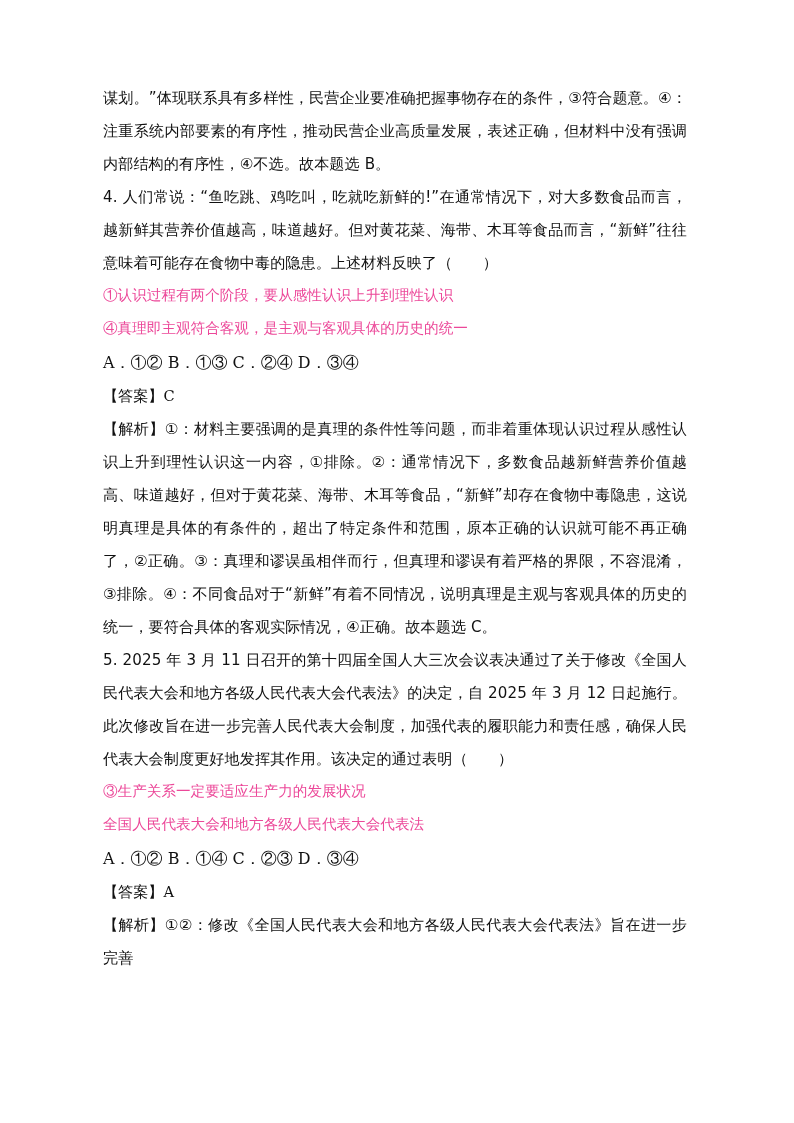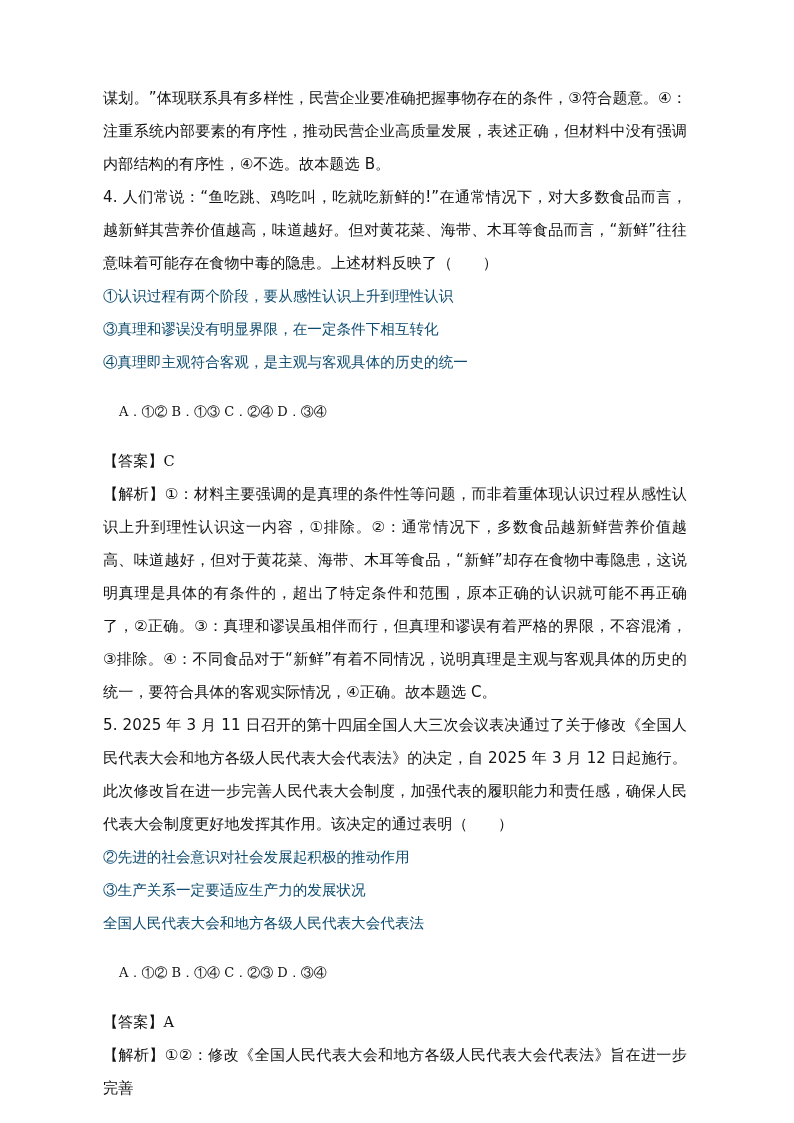--- a/index.html
+++ b/index.html
@@ -40,33 +40,33 @@
     text-align: justify;
     text-justify: inter-ideograph;
     margin: 0 0 0 0;
     letter-spacing: 0.1px;
     color: #111111;
     word-break: break-all;
   }
 
   
   .opt {
-    font-family: Liberation Serif, serif;
+    font-family: Liberation Mono, monospace;
     font-size: 14.6px;
     line-height: 33px;
     margin: 0;
-    color: #0c4a6e;
+    color: #ec4899;
     white-space: nowrap;
   }
 
   .choices {
     font-family: "DejaVu Serif", "Liberation Serif", serif;
-    font-size: 13px;
+    font-size: 16px;
     line-height: 33px;
-    margin: 16px;
+    margin: 0;
     color: #111111;
     white-space: nowrap;
   }
 
   .answer-line {
     font-family: "DejaVu Sans", "Liberation Sans", sans-serif;
     font-size: 15.1px;
     line-height: 33px;
     margin: 0;
     color: #111111;
@@ -90,32 +90,30 @@
 <body>
 
 <div class="page">
   <div class="content">
 
     <p class="para">谋划。”体现联系具有多样性，民营企业要准确把握事物存在的条件，③符合题意。④：注重系统内部要素的有序性，推动民营企业高质量发展，表述正确，但材料中没有强调内部结构的有序性，④不选。故本题选 B。</p>
 
     <p class="para q-indent">4. 人们常说：“鱼吃跳、鸡吃叫，吃就吃新鲜的!”在通常情况下，对大多数食品而言，越新鲜其营养价值越高，味道越好。但对黄花菜、海带、木耳等食品而言，“新鲜”往往意味着可能存在食物中毒的隐患。上述材料反映了（　　）</p>
 
     <p class="opt">①认识过程有两个阶段，要从感性认识上升到理性认识</p>
-    <p class="opt">③真理和谬误没有明显界限，在一定条件下相互转化</p>
     <p class="opt">④真理即主观符合客观，是主观与客观具体的历史的统一</p>
 
     <p class="choices">A．①②  B．①③  C．②④  D．③④</p>
 
     <p class="answer-line"><span class="tag">【答案】</span><span class="answer-val">C</span></p>
 
     <p class="para"><span class="tag">【解析】</span><span>①：材料主要强调的是真理的条件性等问题，而非着重体现认识过程从感性认识上升到理性认识这一内容，①排除。②：通常情况下，多数食品越新鲜营养价值越高、味道越好，但对于黄花菜、海带、木耳等食品，“新鲜”却存在食物中毒隐患，这说明真理是具体的有条件的，超出了特定条件和范围，原本正确的认识就可能不再正确了，②正确。③：真理和谬误虽相伴而行，但真理和谬误有着严格的界限，不容混淆，③排除。④：不同食品对于“新鲜”有着不同情况，说明真理是主观与客观具体的历史的统一，要符合具体的客观实际情况，④正确。故本题选 C。</span></p>
 
     <p class="para q-indent">5. 2025 年 3 月 11 日召开的第十四届全国人大三次会议表决通过了关于修改《全国人民代表大会和地方各级人民代表大会代表法》的决定，自 2025 年 3 月 12 日起施行。此次修改旨在进一步完善人民代表大会制度，加强代表的履职能力和责任感，确保人民代表大会制度更好地发挥其作用。该决定的通过表明（　　）</p>
 
-    <p class="opt">②先进的社会意识对社会发展起积极的推动作用</p>
     <p class="opt">③生产关系一定要适应生产力的发展状况</p>
     <p class="opt">全国人民代表大会和地方各级人民代表大会代表法</p>
 
     <p class="choices">A．①②  B．①④  C．②③  D．③④</p>
 
     <p class="answer-line"><span class="tag">【答案】</span><span class="answer-val">A</span></p>
 
     <p class="para"><span class="tag">【解析】</span><span>①②：修改《全国人民代表大会和地方各级人民代表大会代表法》旨在进一步完善</span></p>
 
   </div>

